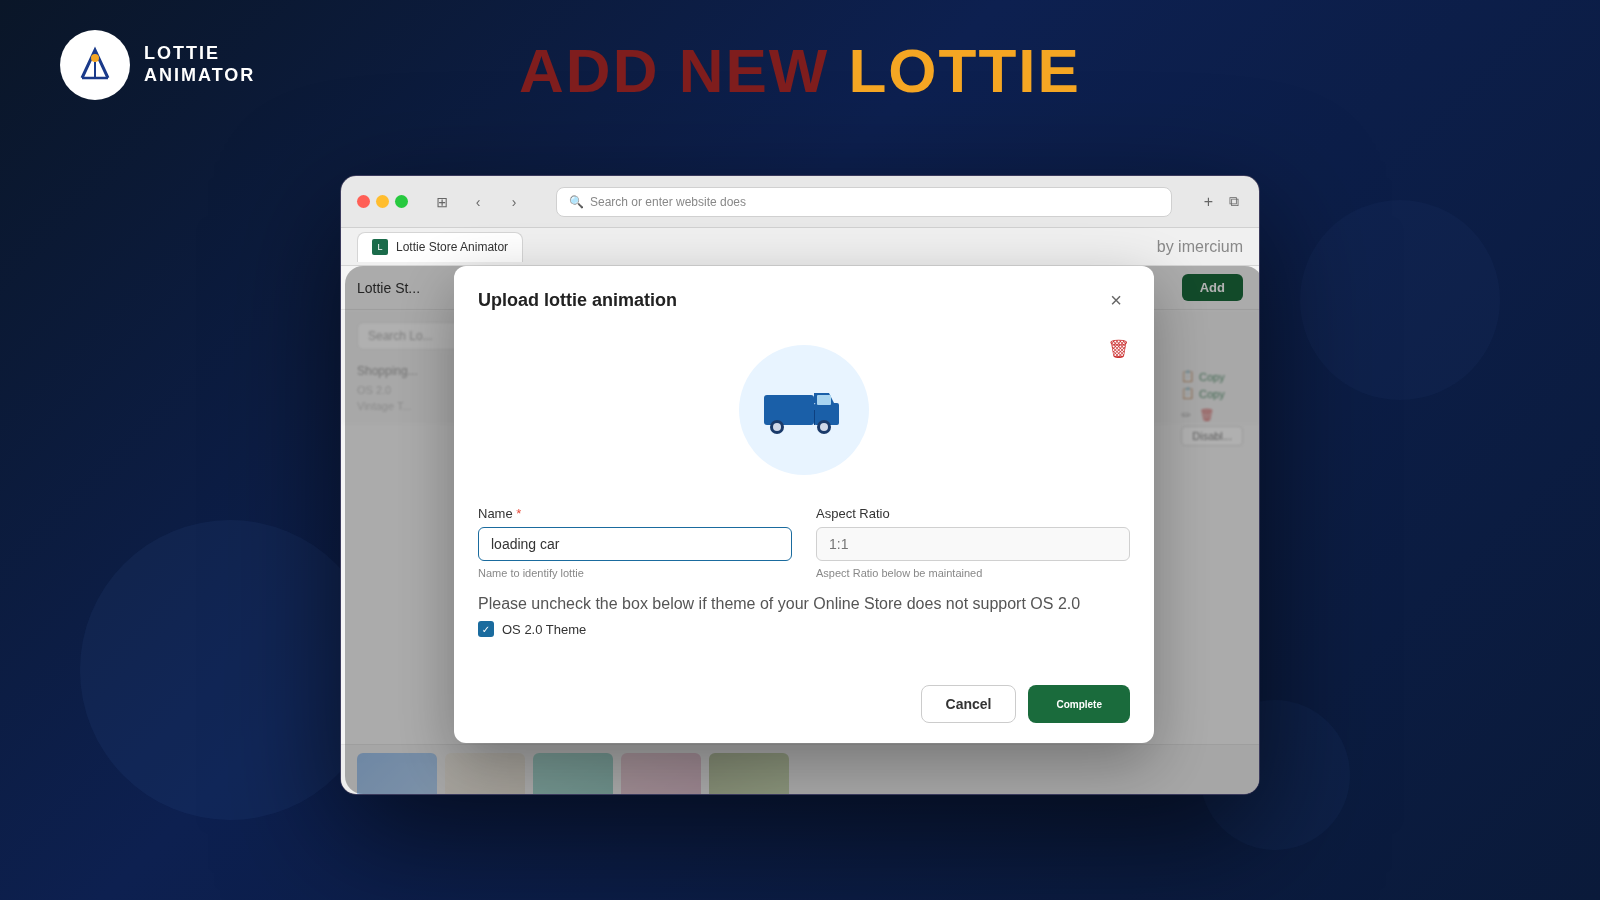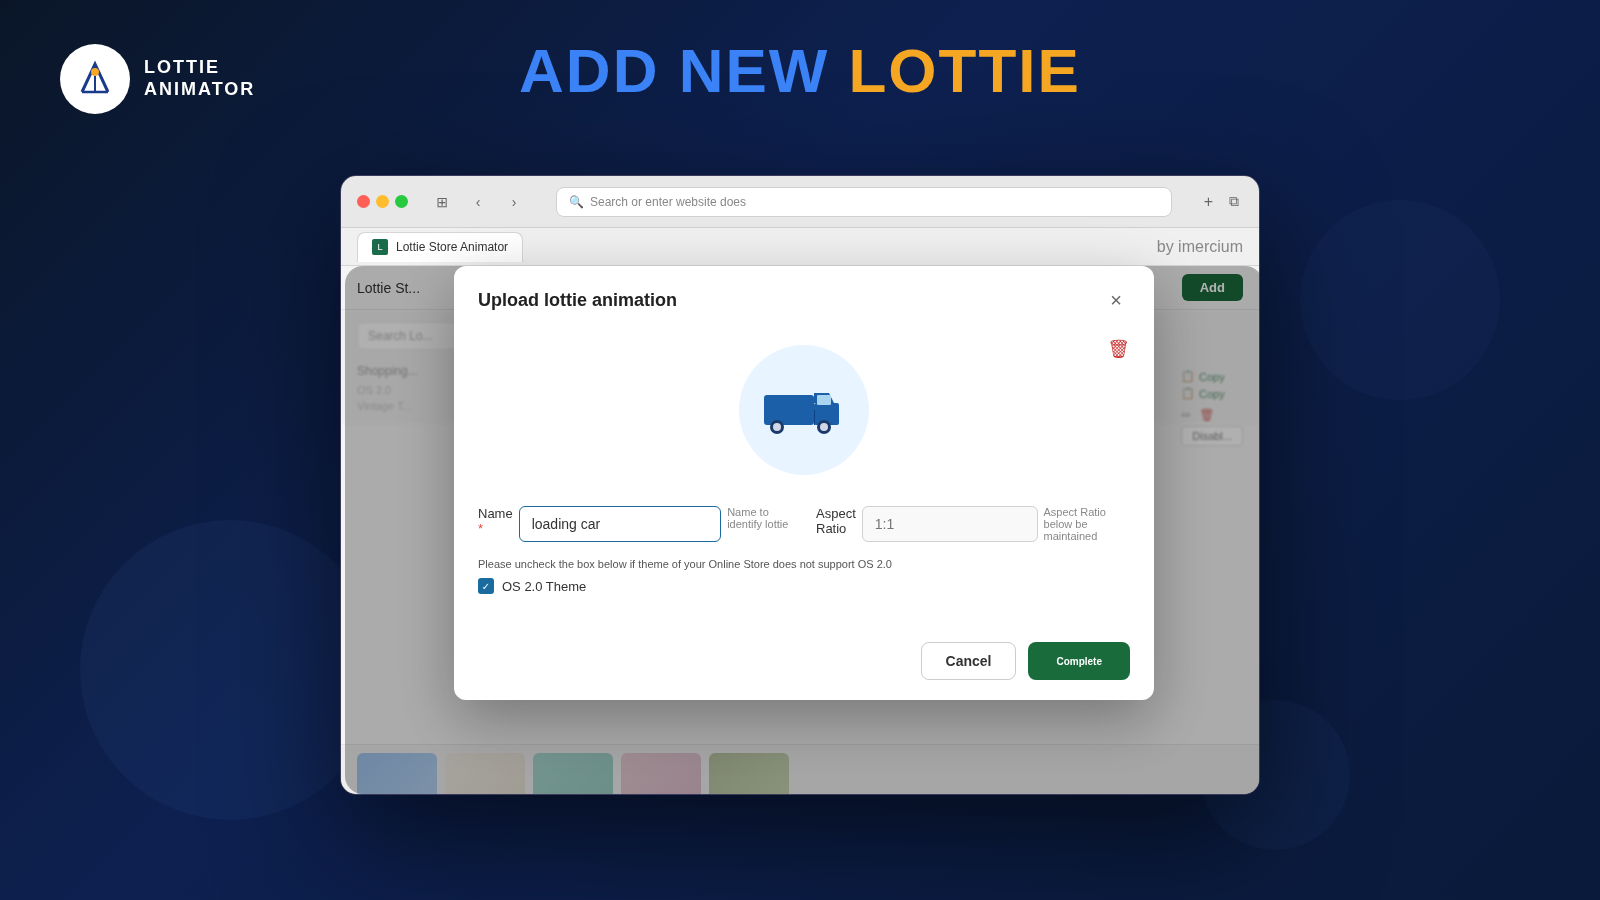--- a/index.html
+++ b/index.html
@@ -21,21 +21,21 @@
       background: #4a7fcb;
     }
     .bg-circle-1 { width: 300px; height: 300px; bottom: 80px; left: 80px; }
     .bg-circle-2 { width: 200px; height: 200px; top: 200px; right: 100px; opacity: 0.05; }
     .bg-circle-3 { width: 150px; height: 150px; bottom: 50px; right: 250px; opacity: 0.06; }
 
     
     .header {
       display: flex;
       align-items: flex-start;
-      padding: 44px 60px;
+      padding: 30px 60px;
       position: relative;
       z-index: 10;
     }
 
     .logo-area {
       display: flex;
       align-items: center;
       gap: 14px;
     }
 
@@ -71,21 +71,21 @@
       top: 35px;
       text-align: center;
     }
 
     .page-title {
       font-size: 62px;
       font-weight: 900;
       letter-spacing: 2px;
     }
 
-    .page-title-white { color: #3b82f6; }
+    .page-title-white { color: #7f1d1d; }
     .page-title-orange { color: #f5a623; }
 
     
     .browser-mockup {
       position: absolute;
       left: 50%;
       transform: translateX(-50%);
       top: 175px;
       width: 920px;
       height: 620px;
@@ -385,21 +385,21 @@
 
     
     .form-row {
       display: flex;
       gap: 24px;
       margin-top: 16px;
     }
 
     .form-group {
       display: flex;
-      flex-direction: row;
+      flex-direction: column;
       gap: 6px;
     }
 
     .form-group-name {
       flex: 1;
     }
 
     .form-group-ratio {
       flex: 1;
     }
@@ -434,21 +434,21 @@
       font-size: 11px;
       color: #888;
     }
 
     
     .os2-section {
       margin-top: 16px;
     }
 
     .os2-notice {
-      font-size: 11px;
+      font-size: 16px;
       color: #555;
       margin-bottom: 8px;
       margin-top: 8px;
     }
 
     .os2-checkbox-row {
       display: flex;
       align-items: center;
       gap: 8px;
     }

